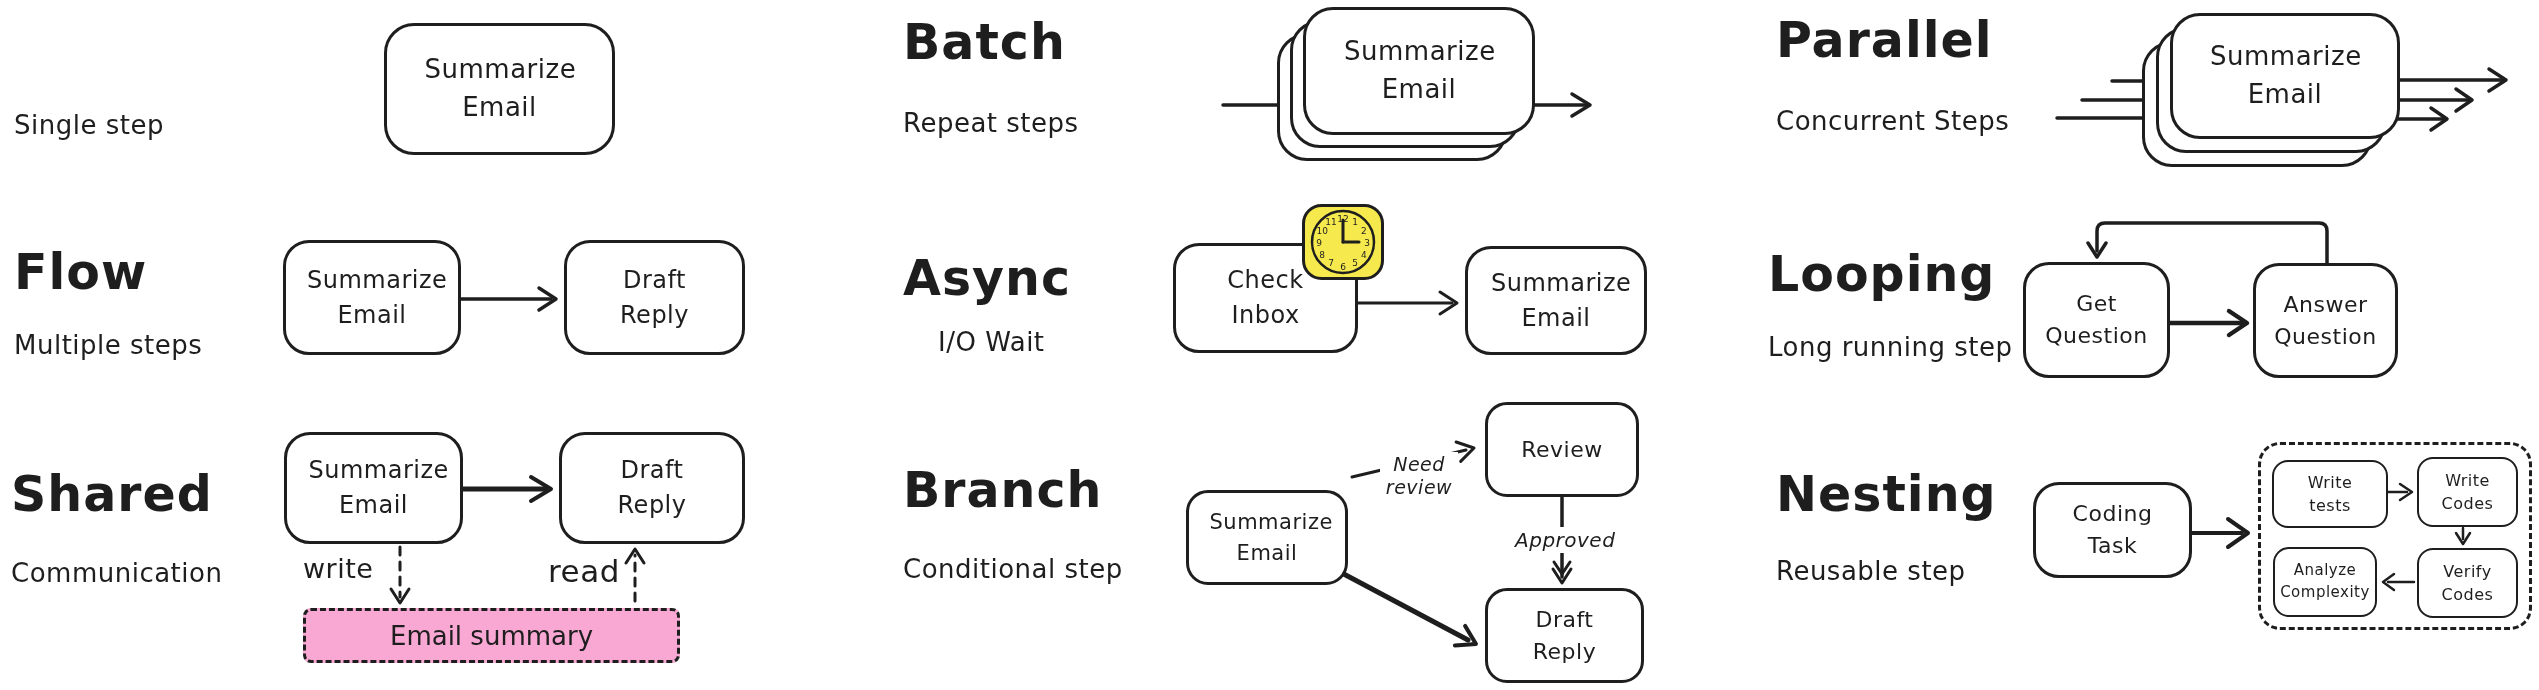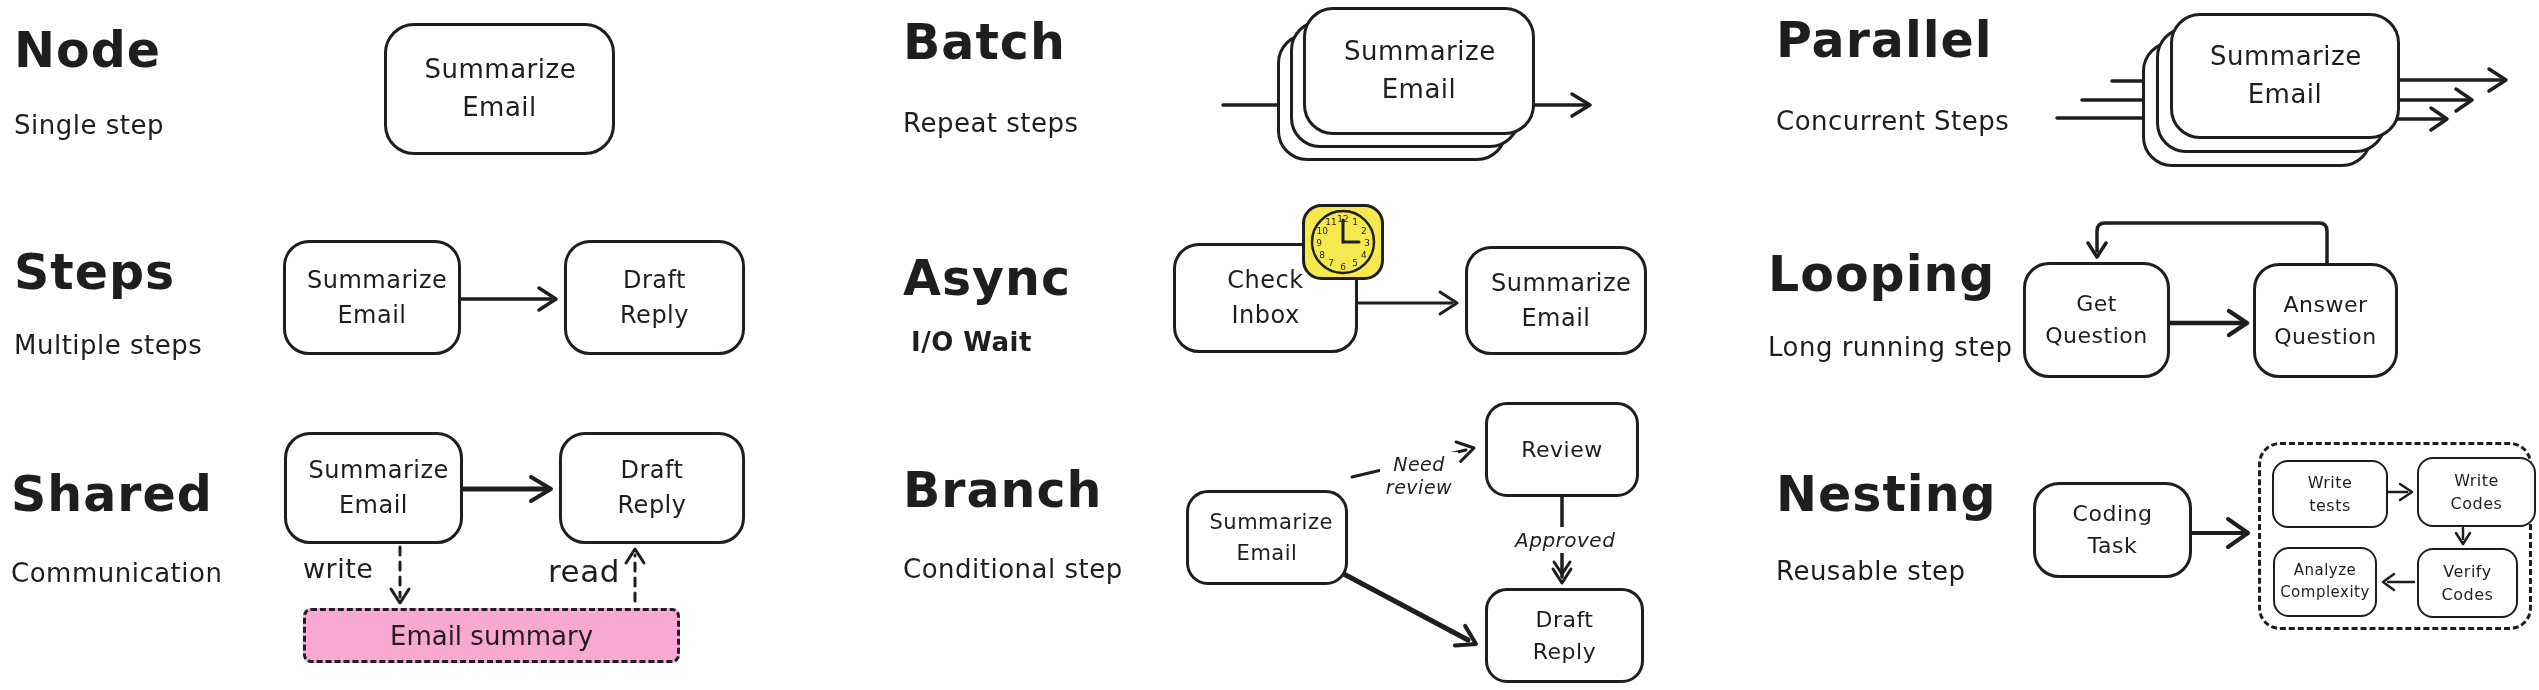--- a/index.html
+++ b/index.html
@@ -117,21 +117,20 @@
     <g stroke-width="2.5">
       <line x1="2377" y1="492" x2="2407" y2="492"></line> 
         <polyline points="2400,484 2412,492 2400,500"></polyline>
       <line x1="2463" y1="528" x2="2463" y2="539"></line> 
         <polyline points="2456,533 2463,544 2470,533"></polyline>
       <line x1="2414" y1="582" x2="2388" y2="582"></line> 
         <polyline points="2394,574 2383,582 2394,590"></polyline>
     </g>
   </svg>
 
-  <div class="title" style="left:14px; top:22px;">Node</div>
   <div class="sub" style="left:14px; top:110px;">Single step</div>
   <div class="box r-big" style="left:384px; top:23px; width:231px; height:132px;">
     <div class="lbl" style="font-size:26px; max-width:150px;">Summarize Email</div>
   </div>
 
   <div class="title" style="left:903px; top:14px;">Batch</div>
   <div class="sub" style="left:903px; top:108px;">Repeat steps</div>
   <div class="box r-big" style="left:1277px; top:33px; width:230px; height:128px;"></div>
   <div class="box r-big" style="left:1290px; top:20px; width:230px; height:128px;"></div>
   <div class="box r-big" style="left:1303px; top:7px; width:232px; height:128px;">
@@ -139,31 +138,31 @@
   </div>
 
   <div class="title" style="left:1776px; top:12px;">Parallel</div>
   <div class="sub" style="left:1776px; top:106px;">Concurrent Steps</div>
   <div class="box r-big" style="left:2142px; top:41px; width:230px; height:126px;"></div>
   <div class="box r-big" style="left:2156px; top:27px; width:230px; height:126px;"></div>
   <div class="box r-big" style="left:2170px; top:13px; width:230px; height:126px;">
     <div class="lbl" style="font-size:26px; max-width:150px;">Summarize Email</div>
   </div>
 
-  <div class="title" style="left:14px; top:244px;">Steps</div>
+  <div class="title" style="left:14px; top:244px;">Flow</div>
   <div class="sub" style="left:14px; top:330px;">Multiple steps</div>
   <div class="box r-mid" style="left:283px; top:240px; width:178px; height:115px;">
     <div class="lbl" style="font-size:24px; max-width:130px;">Summarize Email</div>
   </div>
   <div class="box r-mid" style="left:564px; top:240px; width:181px; height:115px;">
     <div class="lbl" style="font-size:24px; max-width:100px;">Draft Reply</div>
   </div>
 
   <div class="title" style="left:903px; top:250px;">Async</div>
-  <div class="sub" style="left:911px; top:327px;font-weight:bold;">I/O Wait</div>
+  <div class="sub" style="left:938px; top:327px;">I/O Wait</div>
   <div class="box r-mid" style="left:1173px; top:243px; width:185px; height:110px;">
     <div class="lbl" style="font-size:24px; max-width:100px;">Check Inbox</div>
   </div>
   <div class="box r-mid" style="left:1465px; top:246px; width:182px; height:109px;">
     <div class="lbl" style="font-size:24px; max-width:130px;">Summarize Email</div>
   </div>
 
   <svg class="layer" style="left:1301px; top:203px;" width="84" height="78" viewBox="0 0 84 78">
     <rect x="2.5" y="2.5" width="79" height="73" rx="18" fill="#f5e94e" stroke="#1e1e1e" stroke-width="3"></rect>
     <circle cx="42" cy="39" r="31" fill="#f5e94e" stroke="#1e1e1e" stroke-width="2.5"></circle>
@@ -226,21 +225,21 @@
 
   <div class="title" style="left:1776px; top:466px;">Nesting</div>
   <div class="sub" style="left:1776px; top:556px;">Reusable step</div>
   <div class="box r-mid" style="left:2033px; top:482px; width:159px; height:96px;">
     <div class="lbl" style="font-size:22px; max-width:90px;">Coding Task</div>
   </div>
   <div class="dash-frame" style="left:2258px; top:442px; width:274px; height:188px;"></div>
   <div class="box" style="left:2272px; top:460px; width:116px; height:68px; border-radius:16px; border-width:2.5px;">
     <div class="lbl" style="font-size:16px; max-width:55px;">Write tests</div>
   </div>
-  <div class="box" style="left:2417px; top:457px; width:119px; height:70px; border-radius:16px; border-width:2.5px;">
+  <div class="box" style="left:2417px; top:457px; width:101px; height:70px; border-radius:16px; border-width:2.5px;">
     <div class="lbl" style="font-size:16px; max-width:55px;">Write Codes</div>
   </div>
   <div class="box" style="left:2417px; top:548px; width:101px; height:70px; border-radius:16px; border-width:2.5px;">
     <div class="lbl" style="font-size:16px; max-width:55px;">Verify Codes</div>
   </div>
   <div class="box" style="left:2273px; top:547px; width:104px; height:70px; border-radius:16px; border-width:2.5px;">
     <div class="lbl" style="font-size:15px; max-width:90px;">Analyze Complexity</div>
   </div>
 
 </div>

